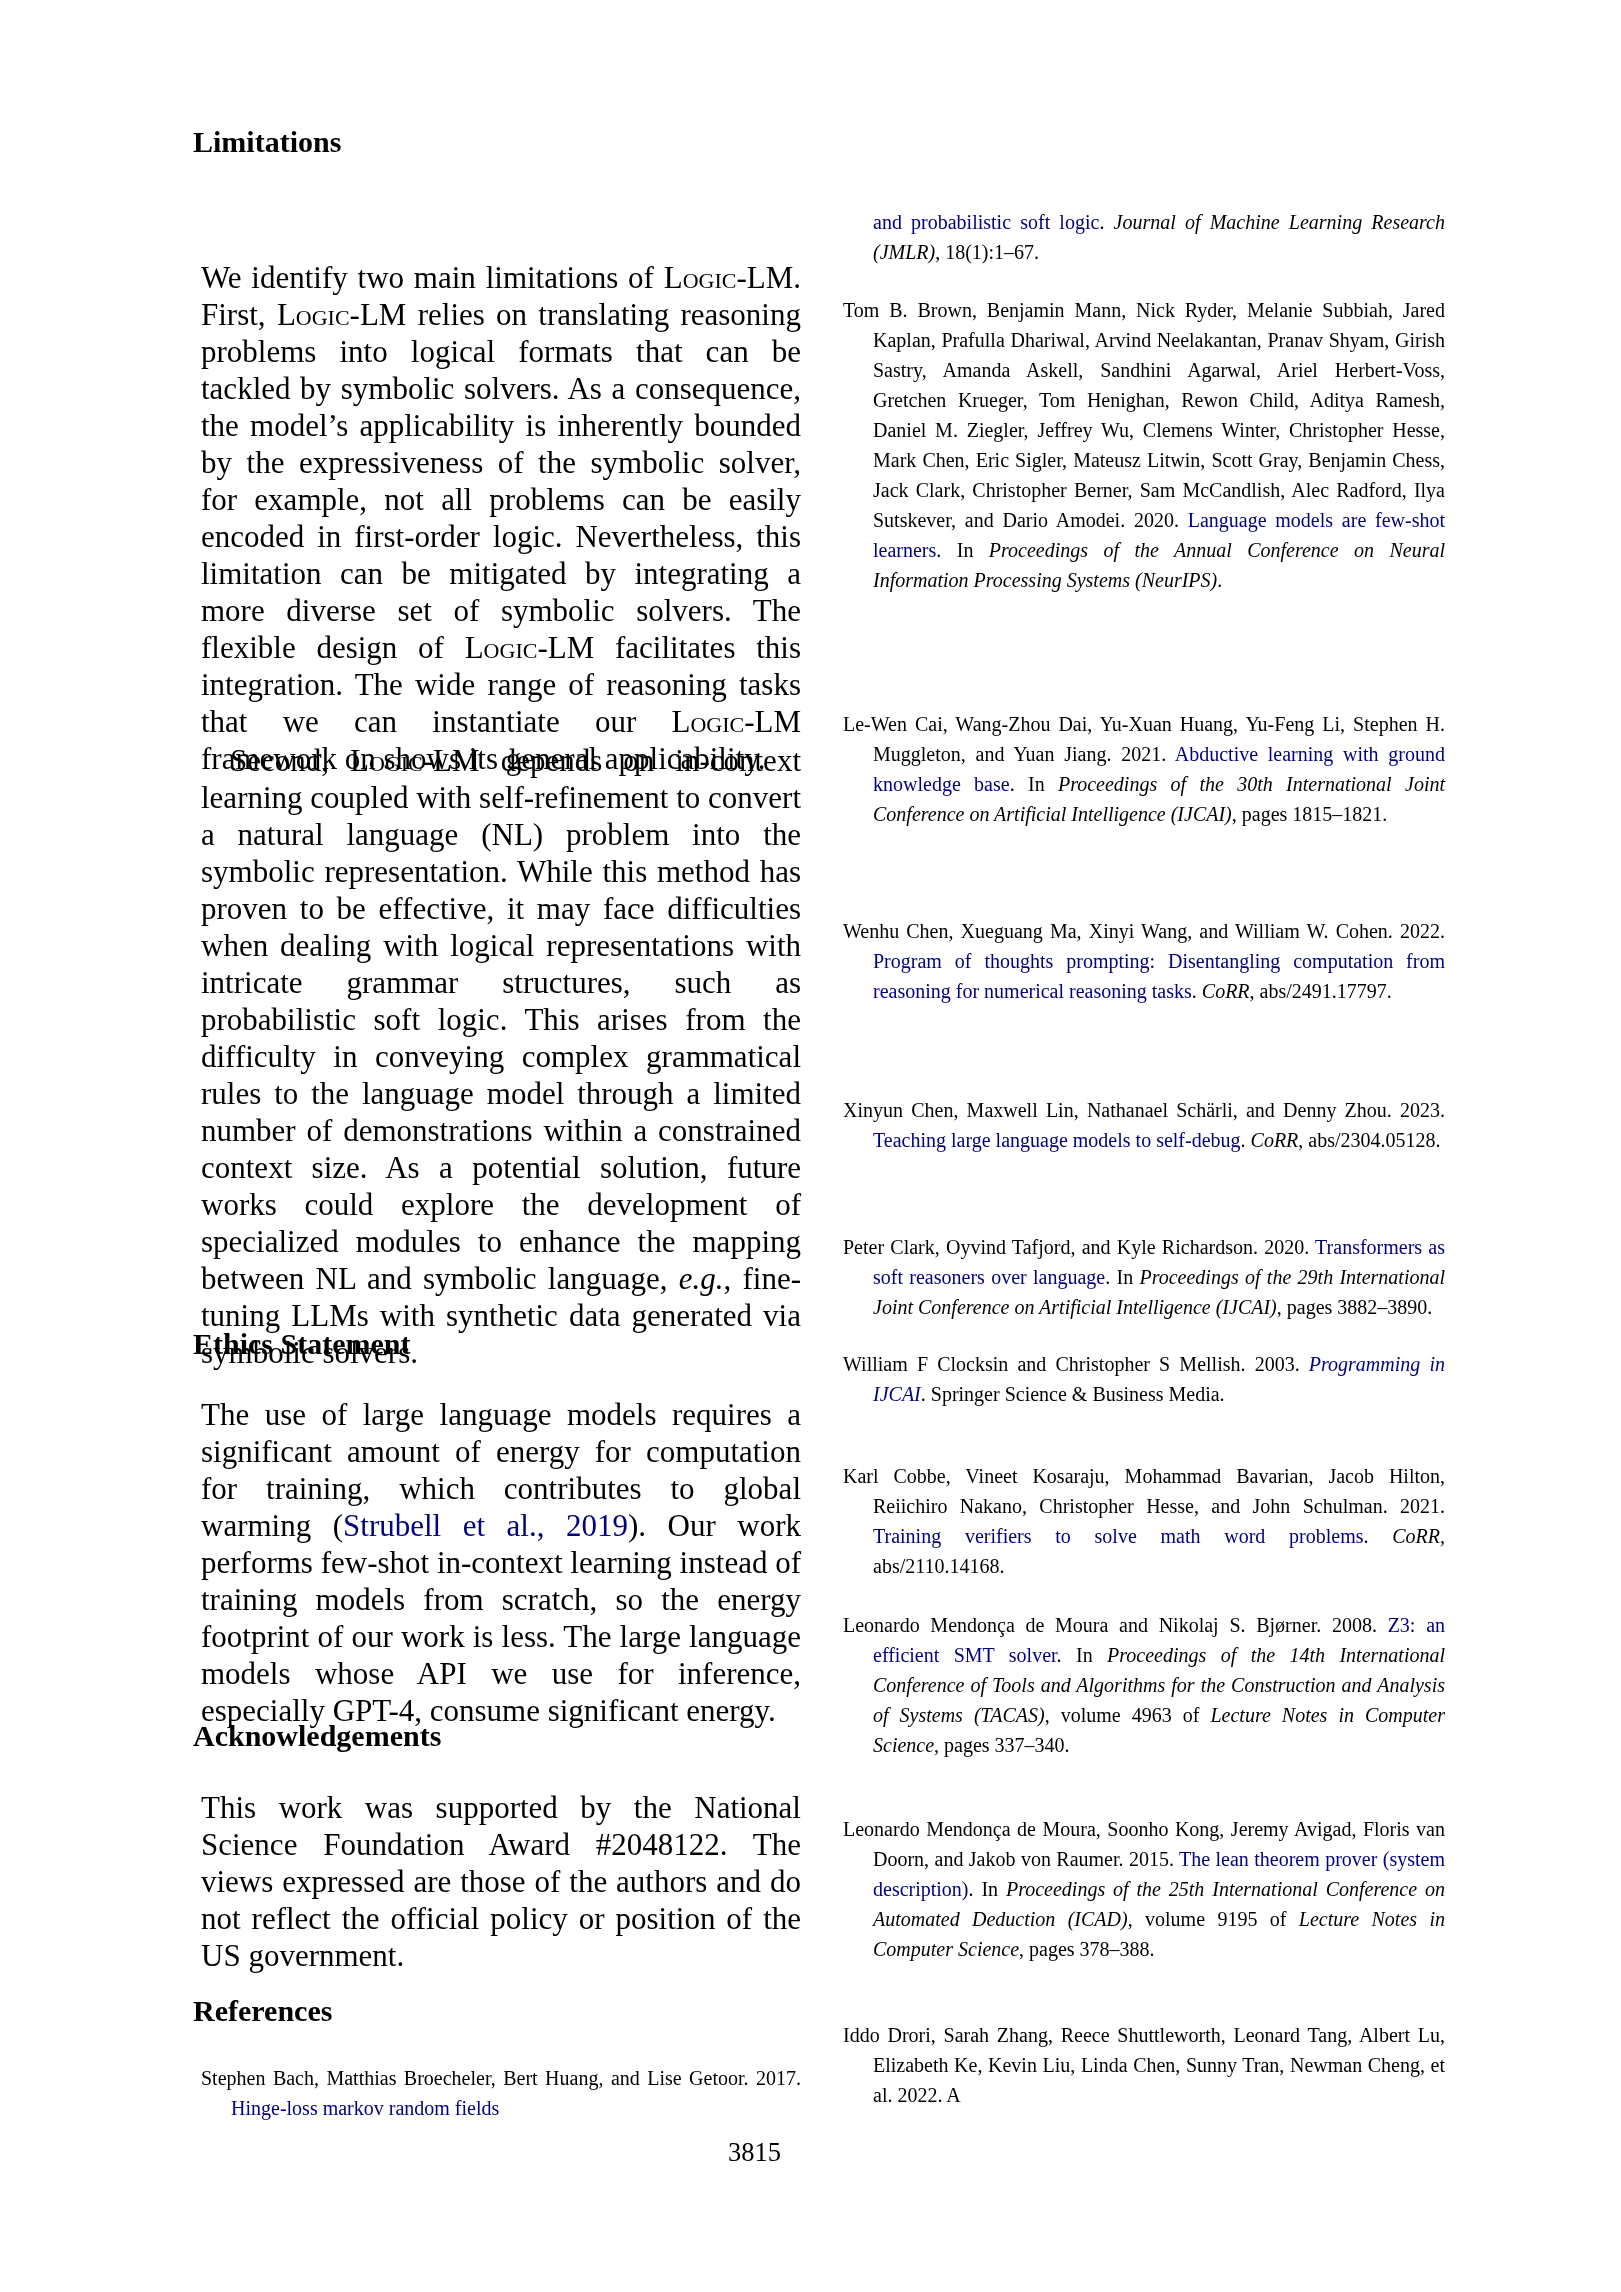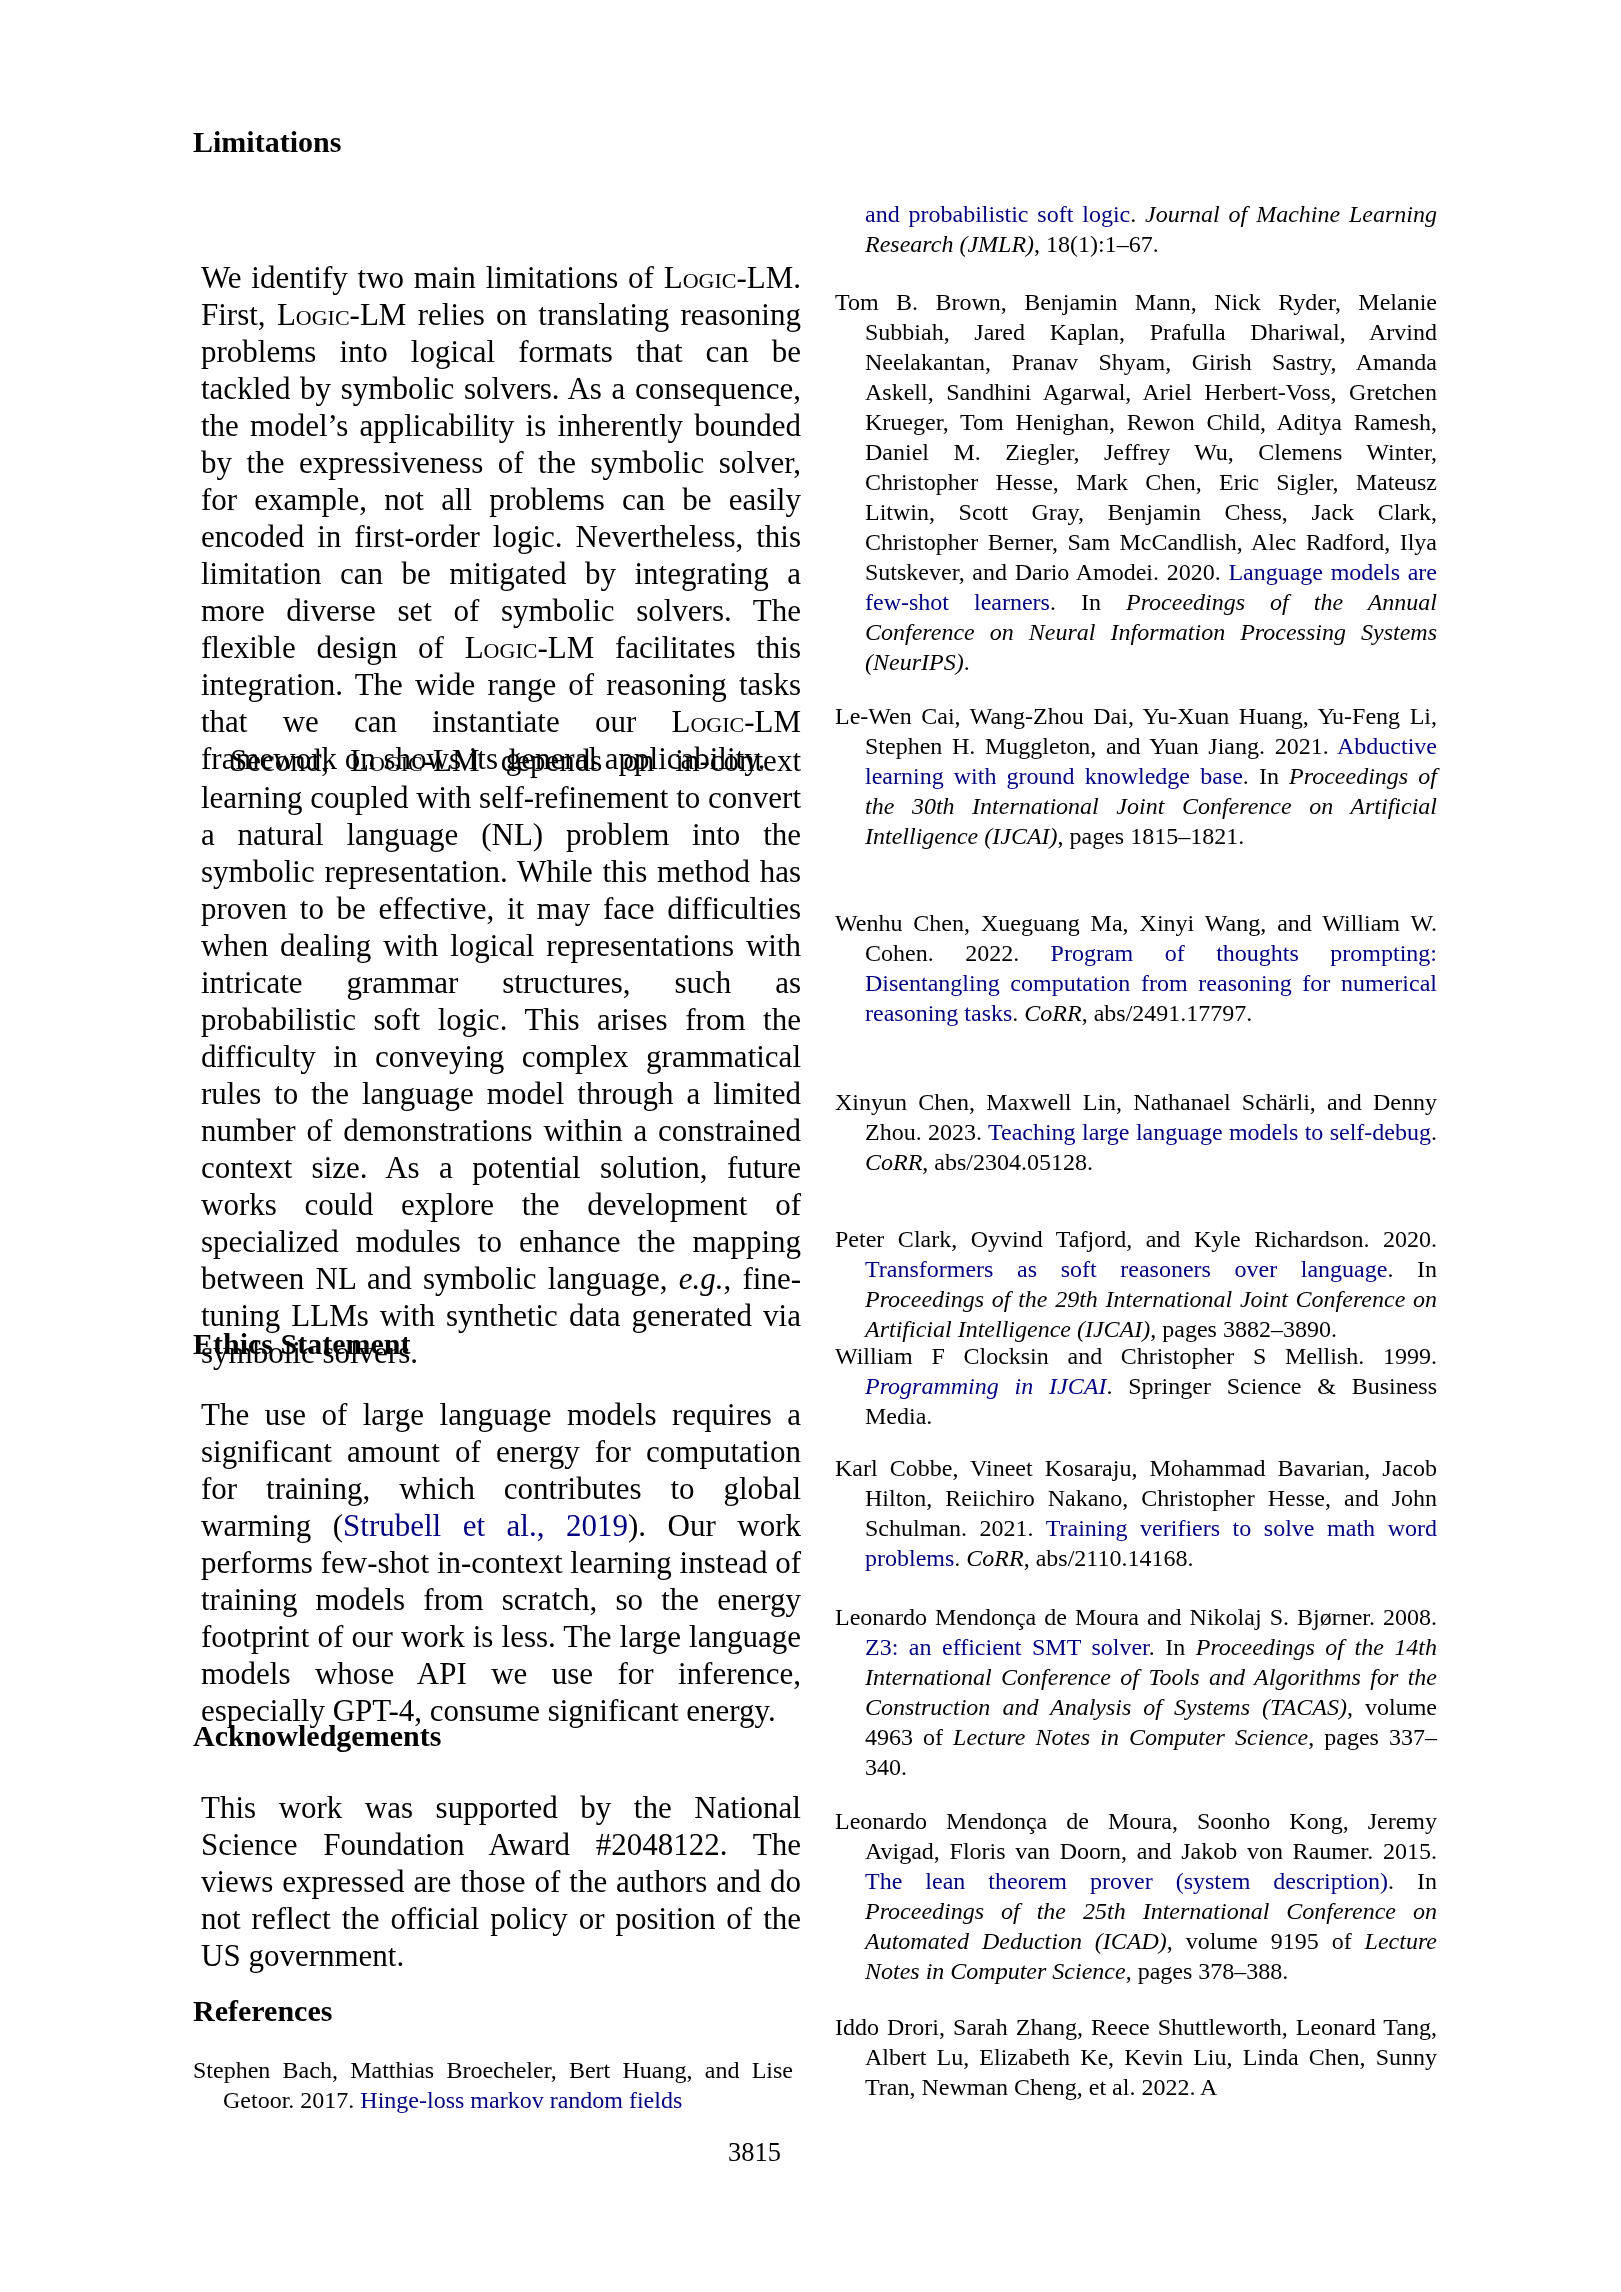--- a/index.html
+++ b/index.html
@@ -29,27 +29,27 @@
       text-align: justify;
       margin: 8px;
       hyphens: manual;
     }
     .para .indent { display: inline-block; width: 29px; }
     .sc { font-variant: small-caps; }
     a.link, .link { color: #000080; text-decoration: none; }
     i, em { font-style: italic; }
     .ref {
       position: absolute; left: 0; width: 602px;
-      font-size: 24px;
+      font-size: 20px;
       line-height: 30px;
       text-align: justify;
       padding-left: 30px;
       text-indent: -30px;
       box-sizing: border-box;
-      margin: 0;
+      margin: 8px;
     }
     .page-number {
       position: absolute; top: 2138px; left: 0; width: 1509px;
       text-align: center; font-size: 26.5px; line-height: 29px;
     }
   </style>
 </head>
 <body>
 
 <div class="col col-left">
@@ -80,21 +80,21 @@
   <p class="ref" style="top:287px;"><span>Tom B. Brown, Benjamin Mann, Nick Ryder, Melanie Subbiah, Jared Kaplan, Prafulla Dhariwal, Arvind Neelakantan, Pranav Shyam, Girish Sastry, Amanda Askell, Sandhini Agarwal, Ariel Herbert-Voss, Gretchen Krueger, Tom Henighan, Rewon Child, Aditya Ramesh, Daniel M. Ziegler, Jeffrey Wu, Clemens Winter, Christopher Hesse, Mark Chen, Eric Sigler, Mateusz Litwin, Scott Gray, Benjamin Chess, Jack Clark, Christopher Berner, Sam McCandlish, Alec Radford, Ilya Sutskever, and Dario Amodei. 2020.</span> <a class="link">Language models are few-shot learners</a><span>. In </span><i>Proceedings of the Annual Conference on Neural Information Processing Systems (NeurIPS)</i><span>.</span></p>
 
   <p class="ref" style="top:701px;"><span>Le-Wen Cai, Wang-Zhou Dai, Yu-Xuan Huang, Yu-Feng Li, Stephen H. Muggleton, and Yuan Jiang. 2021.</span> <a class="link">Abductive learning with ground knowledge base</a><span>. In </span><i>Proceedings of the 30th International Joint Conference on Artificial Intelligence (IJCAI)</i><span>, pages 1815–1821.</span></p>
 
   <p class="ref" style="top:908px;"><span>Wenhu Chen, Xueguang Ma, Xinyi Wang, and William W. Cohen. 2022.</span> <a class="link">Program of thoughts prompting: Disentangling computation from reasoning for numerical reasoning tasks</a><span>. </span><i>CoRR</i><span>, abs/2491.17797.</span></p>
 
   <p class="ref" style="top:1087px;"><span>Xinyun Chen, Maxwell Lin, Nathanael Schärli, and Denny Zhou. 2023.</span> <a class="link">Teaching large language models to self-debug</a><span>. </span><i>CoRR</i><span>, abs/2304.05128.</span></p>
 
   <p class="ref" style="top:1224px;"><span>Peter Clark, Oyvind Tafjord, and Kyle Richardson. 2020.</span> <a class="link">Transformers as soft reasoners over language</a><span>. In </span><i>Proceedings of the 29th International Joint Conference on Artificial Intelligence (IJCAI)</i><span>, pages 3882–3890.</span></p>
 
-  <p class="ref" style="top:1341px;"><span>William F Clocksin and Christopher S Mellish. 1999.</span> <a class="link" style="font-style:italic;">Programming in IJCAI</a><span>. Springer Science &amp; Business Media.</span></p>
+  <p class="ref" style="top:1341px;"><span>William F Clocksin and Christopher S Mellish. 2003.</span> <a class="link" style="font-style:italic;">Programming in IJCAI</a><span>. Springer Science &amp; Business Media.</span></p>
 
   <p class="ref" style="top:1453px;"><span>Karl Cobbe, Vineet Kosaraju, Mohammad Bavarian, Jacob Hilton, Reiichiro Nakano, Christopher Hesse, and John Schulman. 2021.</span> <a class="link">Training verifiers to solve math word problems</a><span>. </span><i>CoRR</i><span>, abs/2110.14168.</span></p>
 
   <p class="ref" style="top:1602px;"><span>Leonardo Mendonça de Moura and Nikolaj S. Bjørner. 2008.</span> <a class="link">Z3: an efficient SMT solver</a><span>. In </span><i>Proceedings of the 14th International Conference of Tools and Algorithms for the Construction and Analysis of Systems (TACAS)</i><span>, volume 4963 of </span><i>Lecture Notes in Computer Science</i><span>, pages 337–340.</span></p>
 
   <p class="ref" style="top:1806px;"><span>Leonardo Mendonça de Moura, Soonho Kong, Jeremy Avigad, Floris van Doorn, and Jakob von Raumer. 2015.</span> <a class="link">The lean theorem prover (system description)</a><span>. In </span><i>Proceedings of the 25th International Conference on Automated Deduction (ICAD)</i><span>, volume 9195 of </span><i>Lecture Notes in Computer Science</i><span>, pages 378–388.</span></p>
 
   <p class="ref" style="top:2012px;"><span>Iddo Drori, Sarah Zhang, Reece Shuttleworth, Leonard Tang, Albert Lu, Elizabeth Ke, Kevin Liu, Linda Chen, Sunny Tran, Newman Cheng, et al. 2022. A</span></p>
 </div>
 

